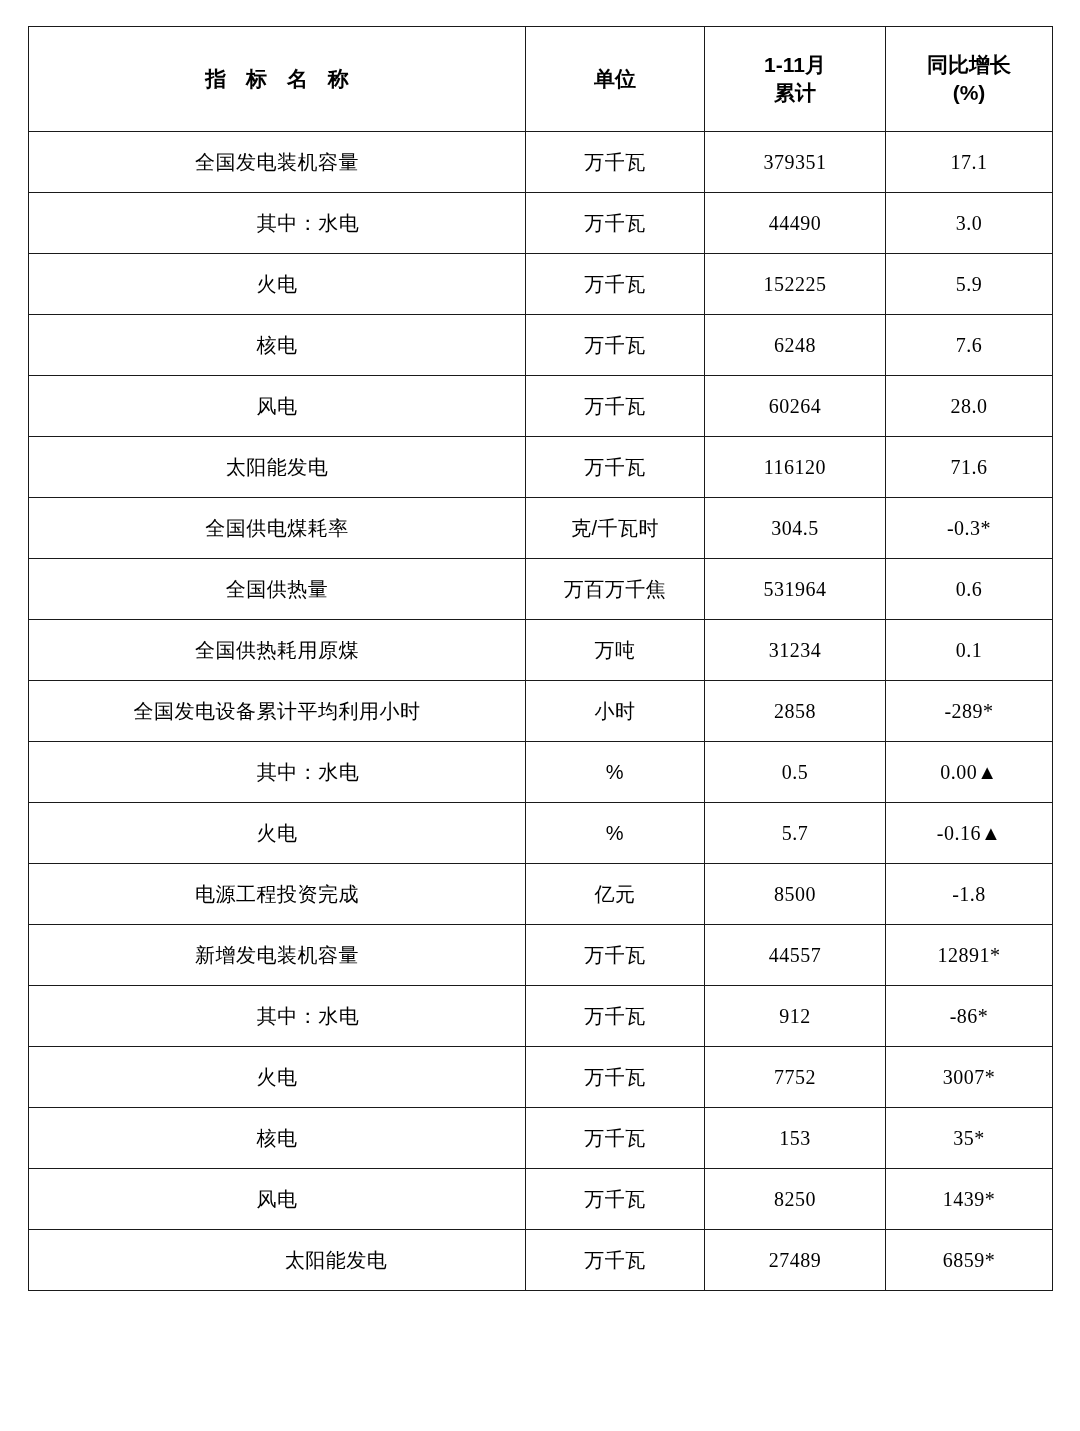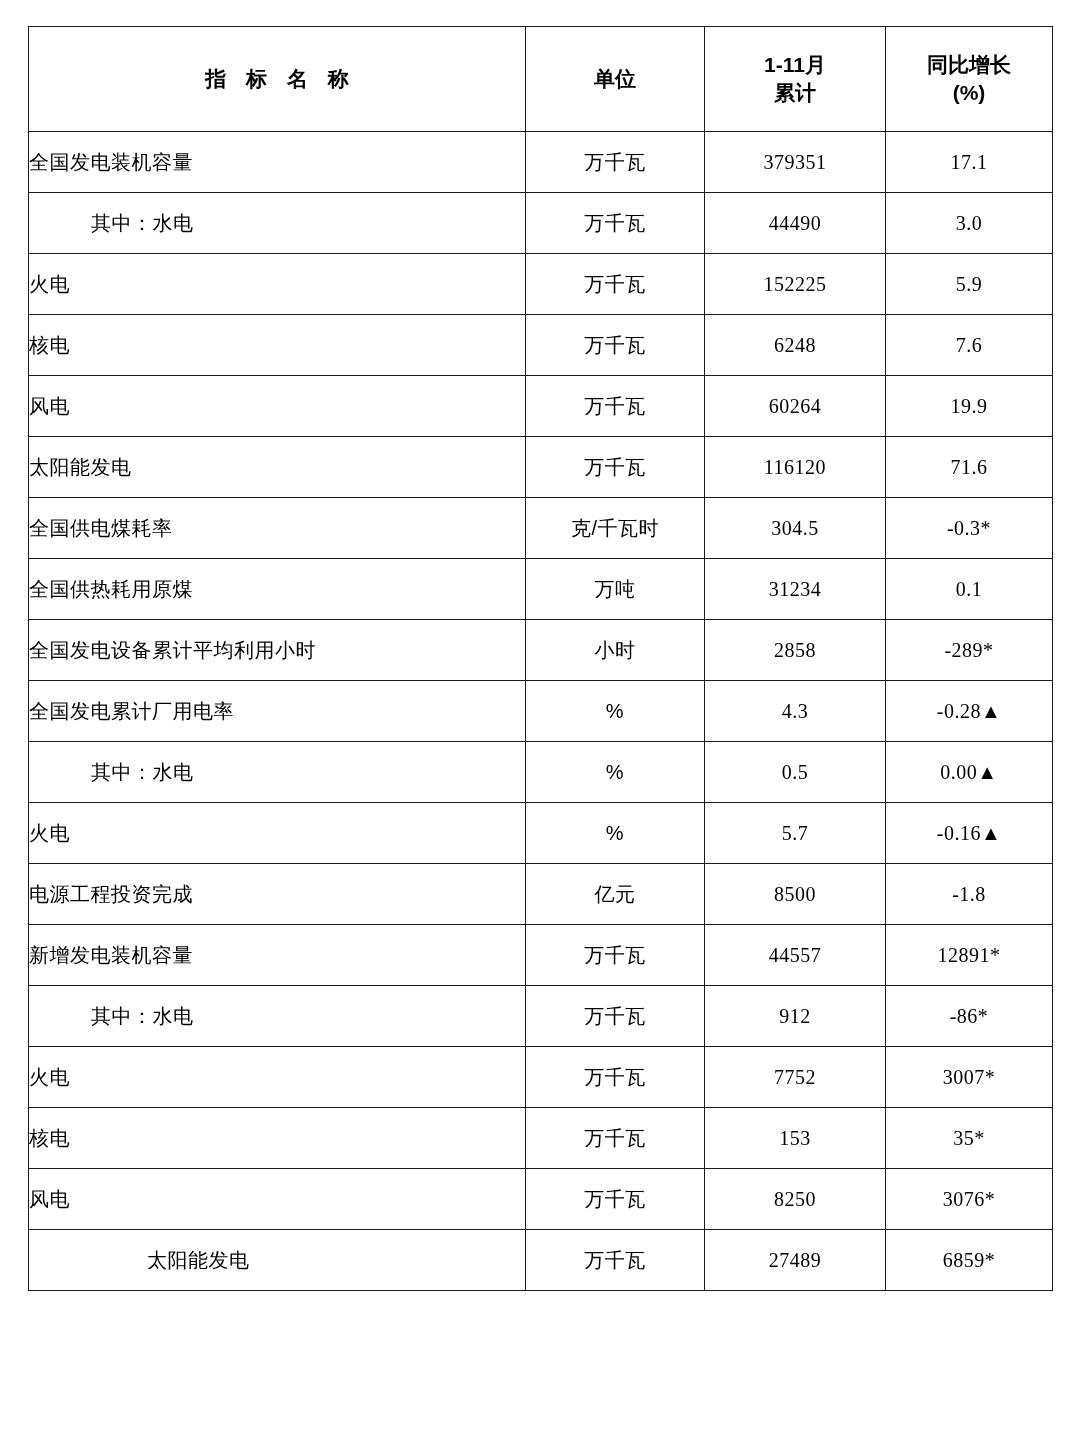--- a/index.html
+++ b/index.html
@@ -46,21 +46,21 @@
     letter-spacing: 7px;
     text-indent: 7px;
   }
   .head-line { display: block; }
 
   tbody td {
     height: 60px;
     font-size: 20px;
   }
   td.name {
-    text-align: left;
+    text-align: center;
     padding-left: 12px;
     letter-spacing: 0.5px;
   }
   td.name.ind1 { padding-left: 62px; margin-top: 13px; }
   td.name.ind2 { }
   td.name.ind3 { padding-left: 118px; }
   td.unit, td.value, td.yoy {
     text-align: center;
     letter-spacing: 0.5px;
   }
@@ -113,53 +113,53 @@
         <tr>
           <td class="name ind2">核电</td>
           <td class="unit">万千瓦</td>
           <td class="value">6248</td>
           <td class="yoy">7.6</td>
         </tr>
         <tr>
           <td class="name ind2">风电</td>
           <td class="unit">万千瓦</td>
           <td class="value">60264</td>
-          <td class="yoy">19.9</td>
+          <td class="yoy">28.0</td>
         </tr>
         <tr>
           <td class="name ind2">太阳能发电</td>
           <td class="unit">万千瓦</td>
           <td class="value">116120</td>
           <td class="yoy">71.6</td>
         </tr>
         <tr>
           <td class="name">全国供电煤耗率</td>
           <td class="unit">克/千瓦时</td>
           <td class="value">304.5</td>
           <td class="yoy">-0.3*</td>
         </tr>
         <tr>
+          <td class="name">全国供热量</td>
+          <td class="unit">万百万千焦</td>
+          <td class="value">531964</td>
+          <td class="yoy">0.6</td>
+        </tr>
+        <tr>
           <td class="name">全国供热耗用原煤</td>
           <td class="unit">万吨</td>
           <td class="value">31234</td>
           <td class="yoy">0.1</td>
         </tr>
         <tr>
           <td class="name">全国发电设备累计平均利用小时</td>
           <td class="unit">小时</td>
           <td class="value">2858</td>
           <td class="yoy">-289*</td>
         </tr>
         <tr>
-          <td class="name">全国发电累计厂用电率</td>
-          <td class="unit">%</td>
-          <td class="value">4.3</td>
-          <td class="yoy">-0.28▲</td>
-        </tr>
-        <tr>
           <td class="name ind1">其中：水电</td>
           <td class="unit">%</td>
           <td class="value">0.5</td>
           <td class="yoy">0.00▲</td>
         </tr>
         <tr>
           <td class="name ind2">火电</td>
           <td class="unit">%</td>
           <td class="value">5.7</td>
           <td class="yoy">-0.16▲</td>
@@ -191,21 +191,21 @@
         <tr>
           <td class="name ind2">核电</td>
           <td class="unit">万千瓦</td>
           <td class="value">153</td>
           <td class="yoy">35*</td>
         </tr>
         <tr>
           <td class="name ind2">风电</td>
           <td class="unit">万千瓦</td>
           <td class="value">8250</td>
-          <td class="yoy">3076*</td>
+          <td class="yoy">1439*</td>
         </tr>
         <tr>
           <td class="name ind3">太阳能发电</td>
           <td class="unit">万千瓦</td>
           <td class="value">27489</td>
           <td class="yoy">6859*</td>
         </tr>
       </tbody>
   </table>
 </div>

